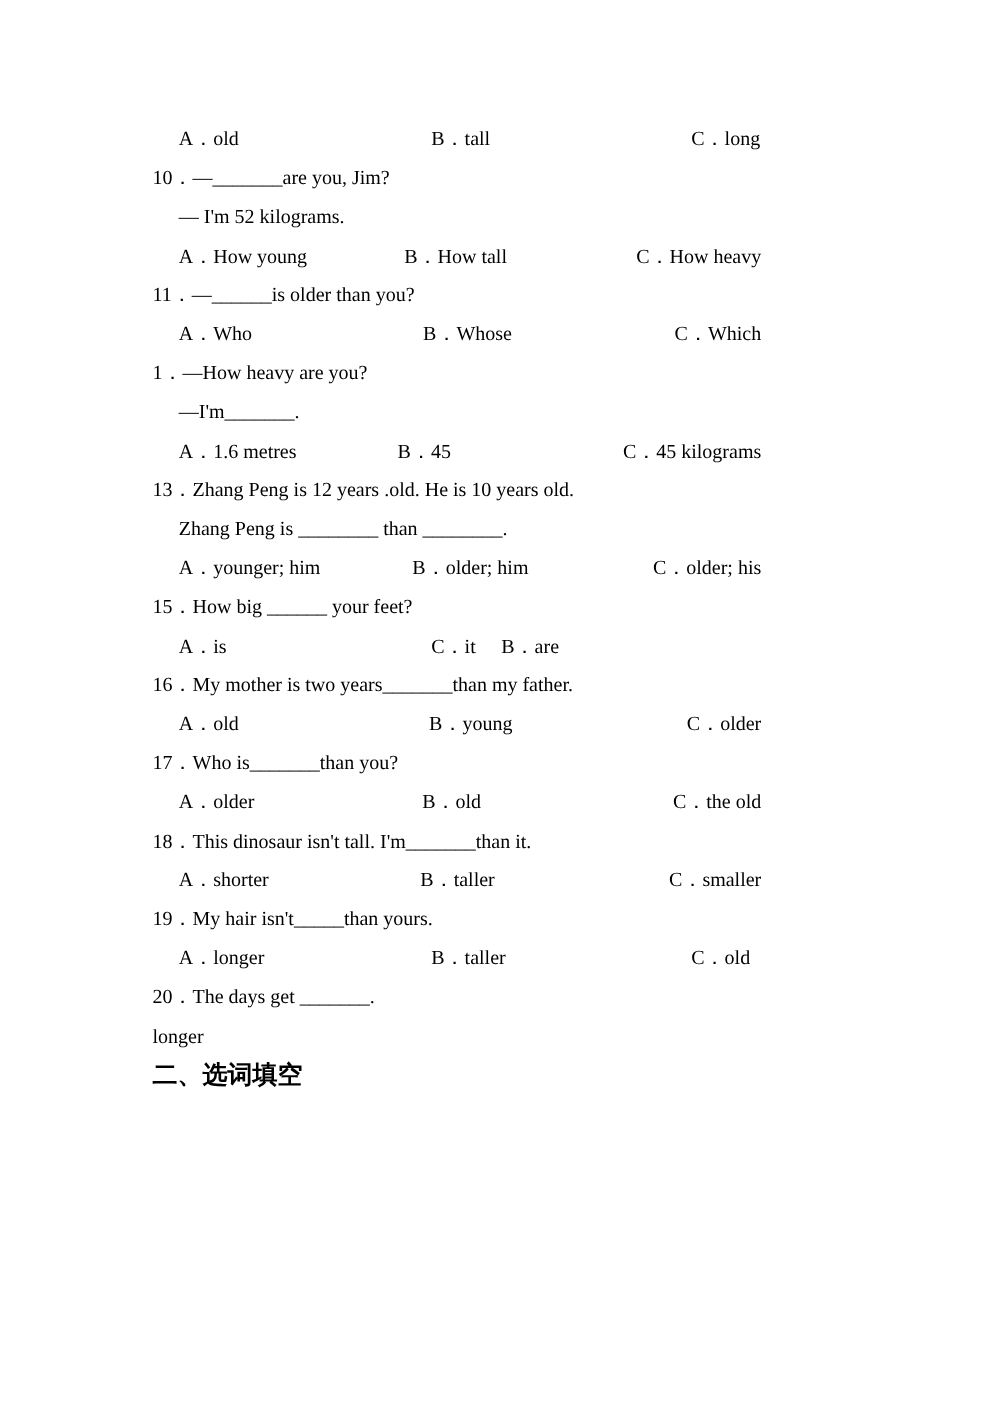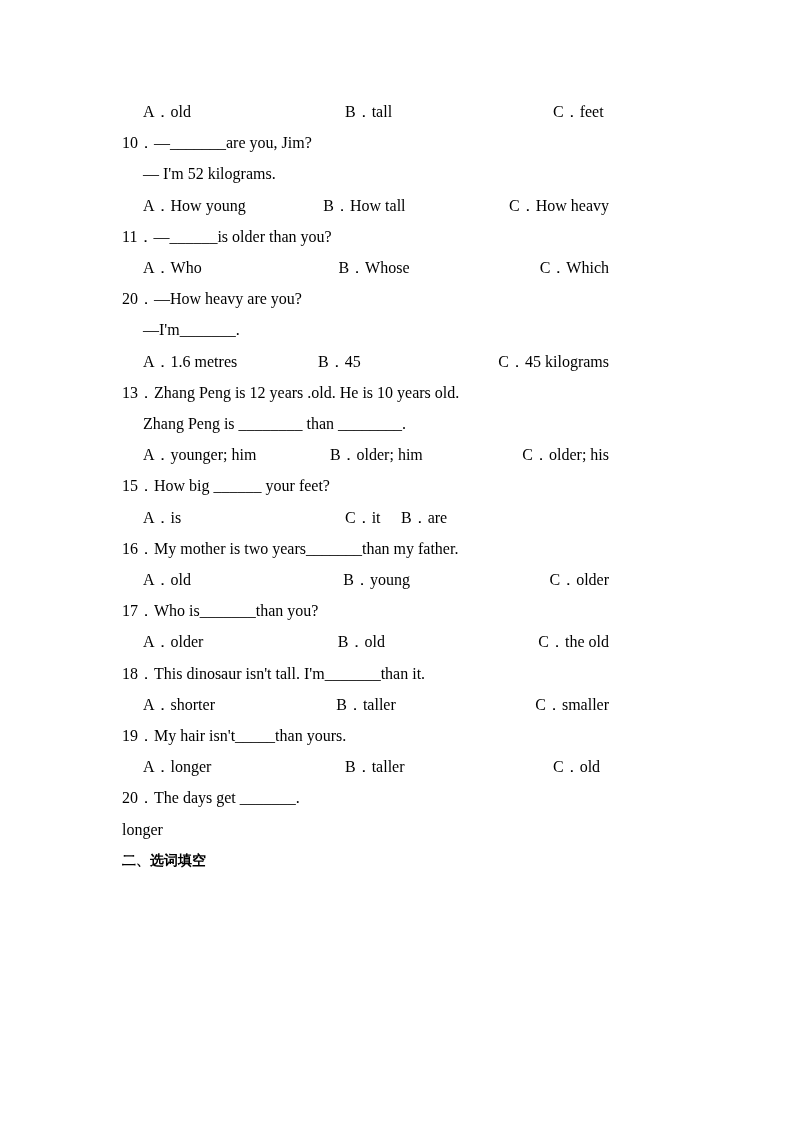--- a/index.html
+++ b/index.html
@@ -37,45 +37,45 @@
     white-space: pre;
   }
   .opt-0 { width: 202px; }
   .opt-1 { width: 208px; }
   .opt-2 { flex: 1; }
   .opt-label { white-space: pre; }
   .opt-text { white-space: pre; }
   .continuation { padding-left: 0; }
   .section-heading {
     margin: 0;
-    font-size: 14px;
+    font-size: 20px;
     font-weight: bold;
     line-height: 31.2px;
     white-space: pre;
   }
 </style>
 </head>
 <body>
 
 <div class="page">
   <div id="questions">
       <div class="question">
-        <div class="line options-row"><span class="opt opt-0"><span class="opt-label">A．</span><span class="opt-text">old</span></span><span class="opt opt-1"><span class="opt-label">B．</span><span class="opt-text">tall</span></span><span class="opt opt-2"><span class="opt-label">C．</span><span class="opt-text">feet</span></span></div>
+        <div class="line options-row"><span class="opt opt-0"><span class="opt-label">A．</span><span class="opt-text">old</span></span><span class="opt opt-1"><span class="opt-label">B．</span><span class="opt-text">tall</span></span><span class="opt opt-2"><span class="opt-label">C．</span><span class="opt-text">long</span></span></div>
       </div>
       <div class="question">
         <div class="line stem">10．—_______are you, Jim?</div>
         <div class="line stem indent">— I'm 52 kilograms.</div>
         <div class="line options-row"><span class="opt opt-0"><span class="opt-label">A．</span><span class="opt-text">How young</span></span><span class="opt opt-1"><span class="opt-label">B．</span><span class="opt-text">How tall</span></span><span class="opt opt-2"><span class="opt-label">C．</span><span class="opt-text">How heavy</span></span></div>
       </div>
       <div class="question">
         <div class="line stem">11．—______is older than you?</div>
         <div class="line options-row"><span class="opt opt-0"><span class="opt-label">A．</span><span class="opt-text">Who</span></span><span class="opt opt-1"><span class="opt-label">B．</span><span class="opt-text">Whose</span></span><span class="opt opt-2"><span class="opt-label">C．</span><span class="opt-text">Which</span></span></div>
       </div>
       <div class="question">
-        <div class="line stem">20．—How heavy are you?</div>
+        <div class="line stem">1．—How heavy are you?</div>
         <div class="line stem indent">—I'm_______.</div>
         <div class="line options-row"><span class="opt opt-0"><span class="opt-label">A．</span><span class="opt-text">1.6 metres</span></span><span class="opt opt-1"><span class="opt-label">B．</span><span class="opt-text">45</span></span><span class="opt opt-2"><span class="opt-label">C．</span><span class="opt-text">45 kilograms</span></span></div>
       </div>
       <div class="question">
         <div class="line stem">13．Zhang Peng is 12 years .old. He is 10 years old.</div>
         <div class="line stem indent">Zhang Peng is ________ than ________.</div>
         <div class="line options-row"><span class="opt opt-0"><span class="opt-label">A．</span><span class="opt-text">younger; him</span></span><span class="opt opt-1"><span class="opt-label">B．</span><span class="opt-text">older; him</span></span><span class="opt opt-2"><span class="opt-label">C．</span><span class="opt-text">older; his</span></span></div>
       </div>
       <div class="question">
         <div class="line stem">15．How big ______ your feet?</div>

